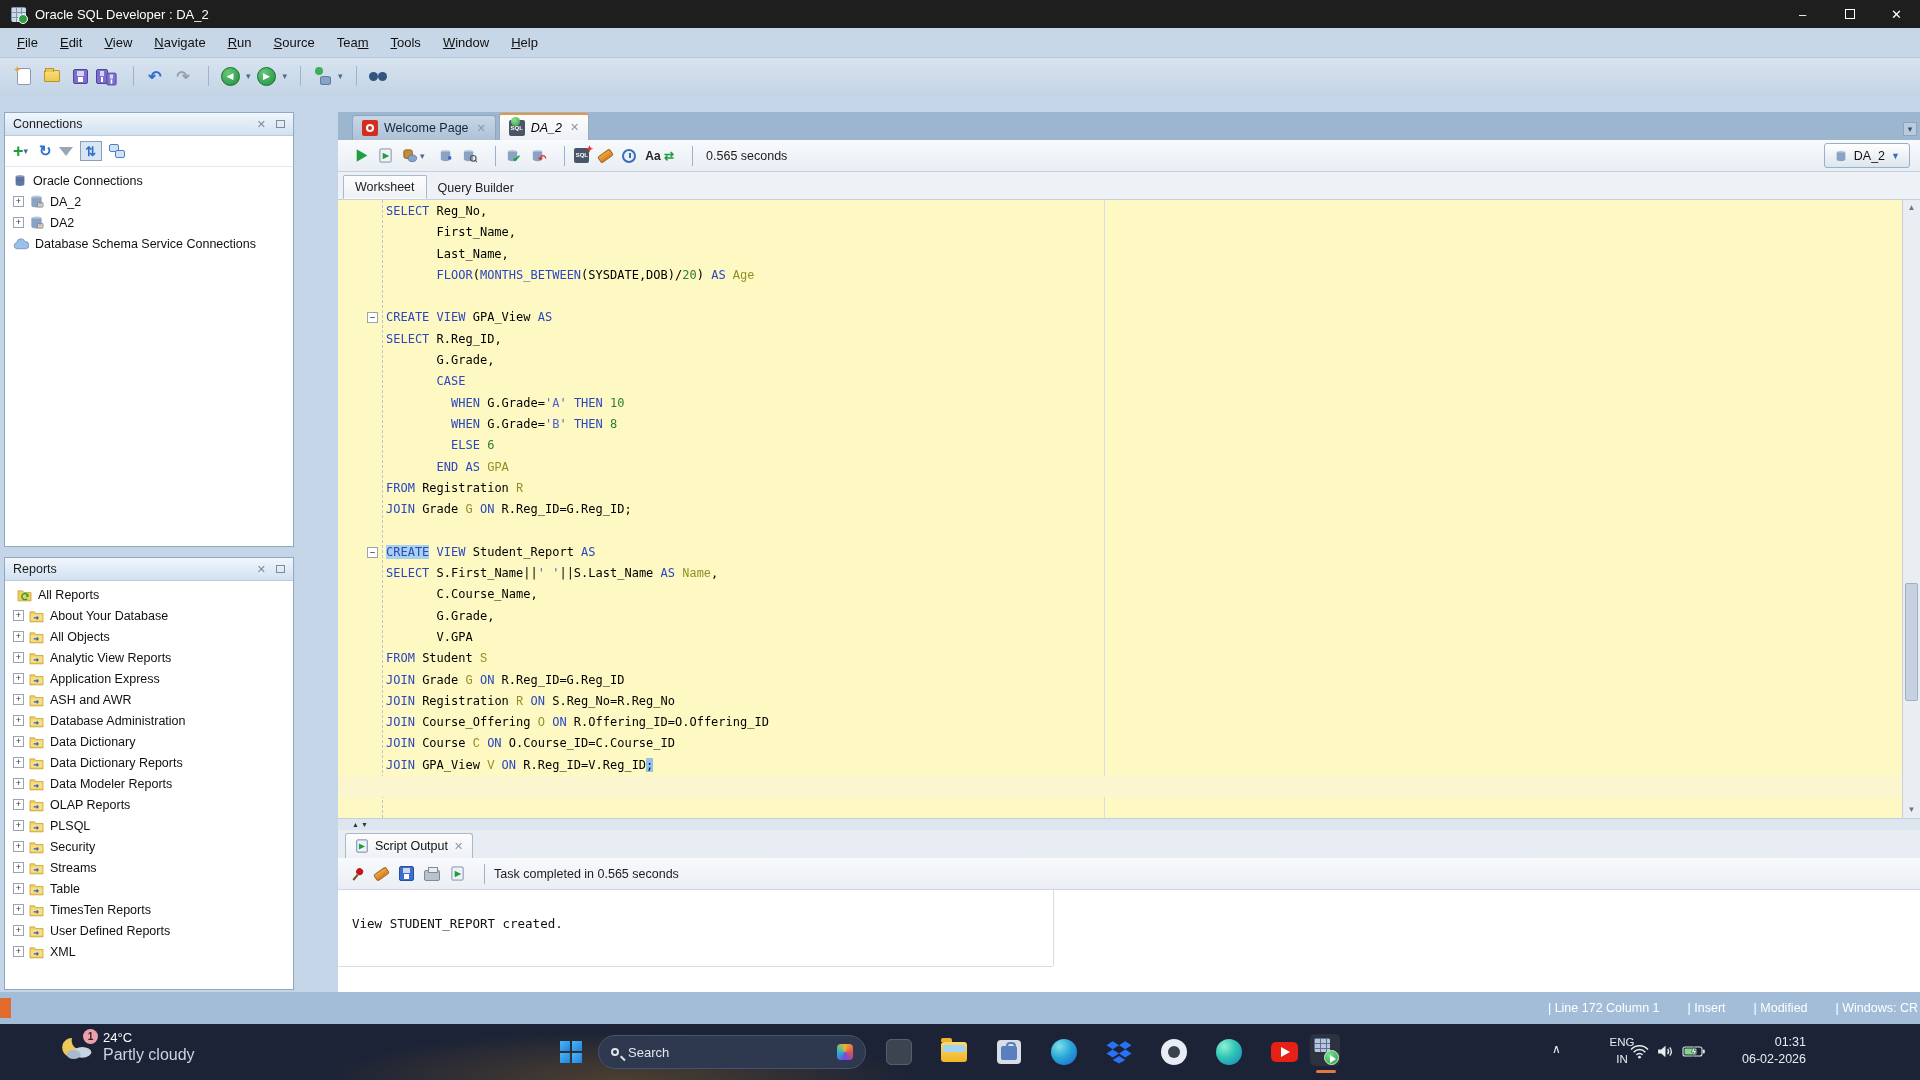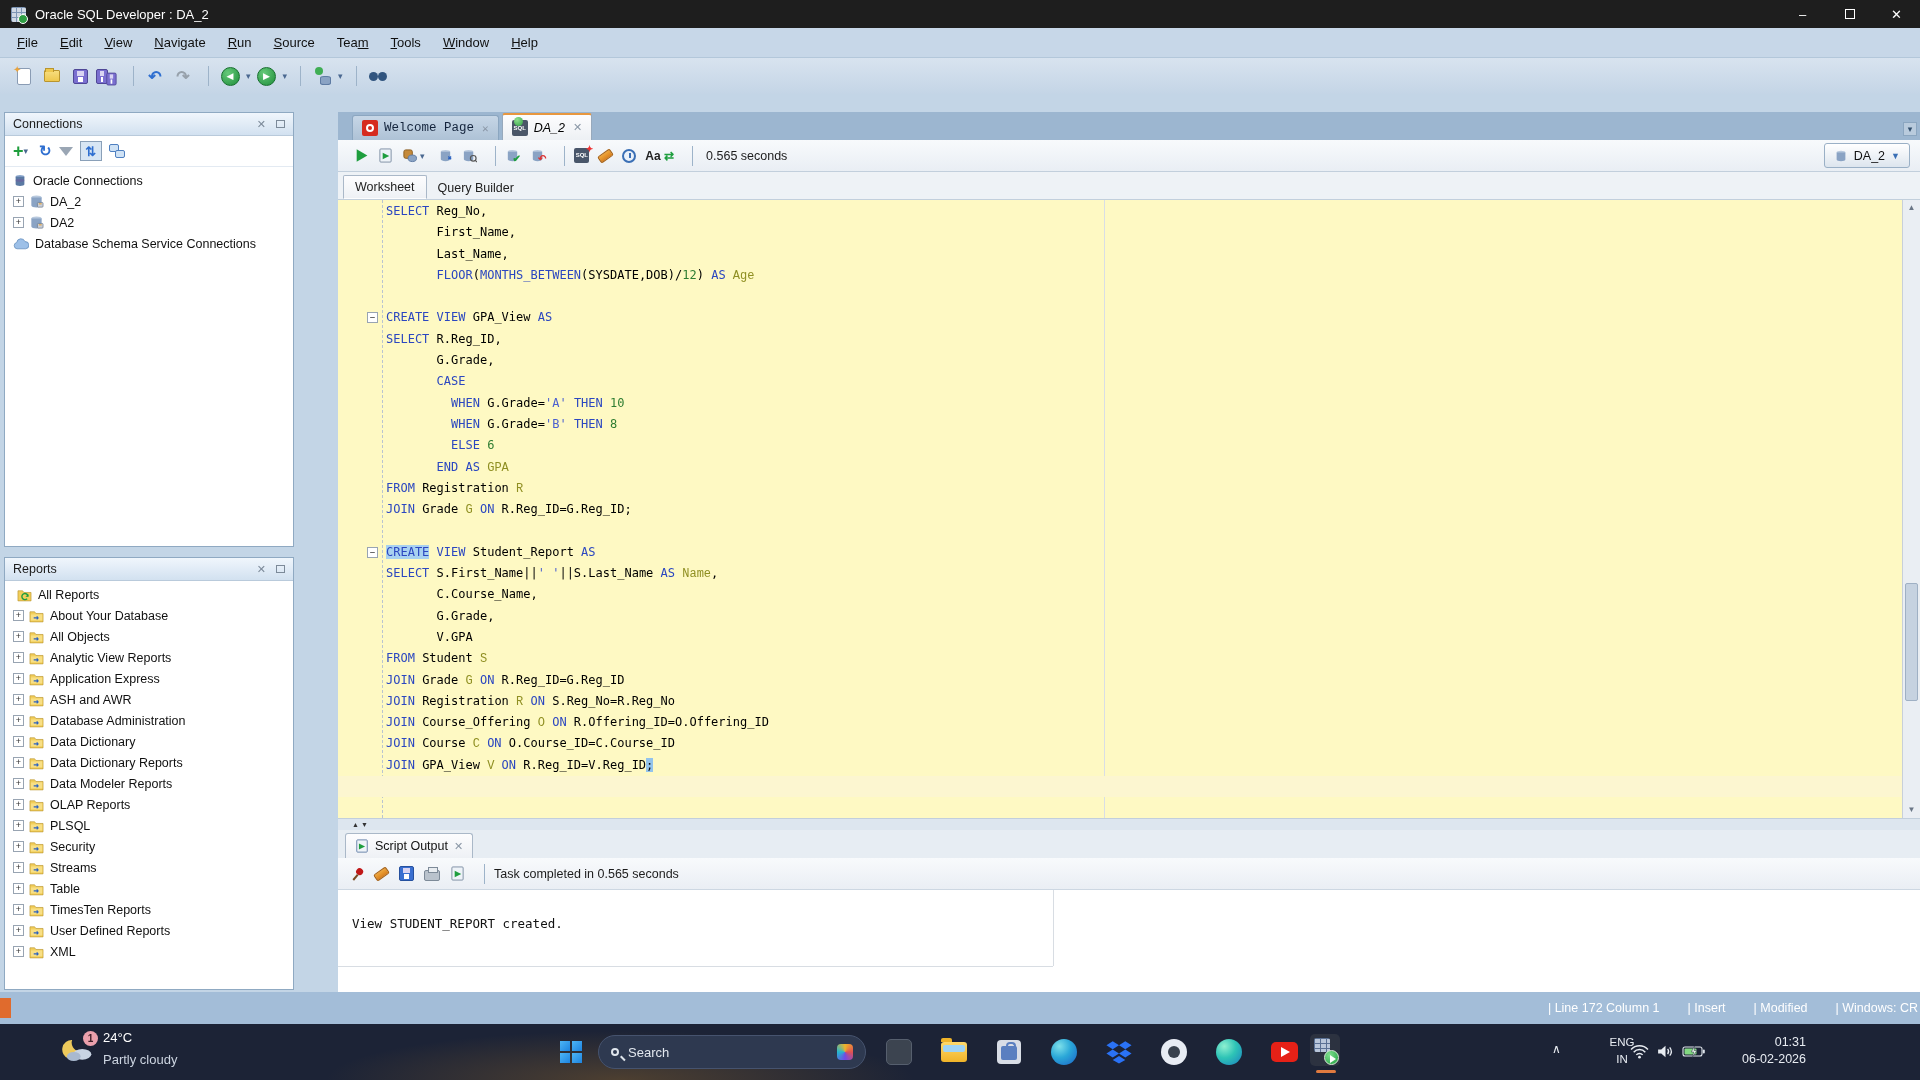--- a/index.html
+++ b/index.html
@@ -62,21 +62,21 @@
   .collapse-ic i:first-child { left:0; top:0; } .collapse-ic i:last-child { right:0; bottom:0; }
   .tree { padding-top:3px; }
   .tree-row { height:21px; display:flex; align-items:center; white-space:nowrap; font-size:12.5px; color:#101010; }
   .expander { width:11px; height:11px; border:1px solid #98a4b2; background:#fff; font:9px/9px "Liberation Sans",sans-serif; text-align:center; color:#333; margin-right:5px; flex:none; }
   .tree-ic { margin-right:6px; flex:none; display:flex; }
 
   
   .right-col { position:absolute; left:338px; top:0; right:0; bottom:0; }
   .doc-tabstrip { position:absolute; top:18px; left:0; right:0; height:28px; background:#9cb6d0; display:flex; align-items:flex-end; padding-left:14px; }
   .doc-tab { height:25px; display:flex; align-items:center; padding:0 9px; margin-right:3px; font-size:12.5px; gap:6px; border-radius:3px 3px 0 0; }
-  .doc-tab.inactive { background:linear-gradient(#c6d6e6,#aec2d6); border:1px solid #8ba6c0; border-bottom:none; color:#14243c;font-family:Liberation Mono, monospace; }
+  .doc-tab.inactive { background:linear-gradient(#c6d6e6,#aec2d6); border:1px solid #8ba6c0; border-bottom:none; color:#14243c; }
   .doc-tab.active { height:27px; background:linear-gradient(#fdfdfe,#edf0f4); border:1px solid #97a9bc; border-top:2px solid #e8973f; border-bottom:none; color:#000; }
   .doc-tab .close-x { color:#8a97a6; font-size:11px; margin-left:2px; }
   .doc-tab.active .lbl { font-style:italic; }
   .oracle-badge { width:16px; height:16px; background:#d62b1f; border-radius:2px; display:flex; align-items:center; justify-content:center; }
   .oracle-ring { width:8px; height:8px; border:2px solid #fff; border-radius:50%; }
   .sqlfile { width:16px; height:16px; background:#4a5668; border-radius:2px; color:#fff; font:bold 6px/16px "Liberation Sans",sans-serif; text-align:center; position:relative; }
   .sqlfile-dot { position:absolute; top:-3px; left:2px; width:9px; height:9px; border-radius:50%; background:radial-gradient(circle at 35% 30%,#8fe08f,#2f9e44); }
   .tab-overflow { position:absolute; right:3px; bottom:4px; width:14px; height:14px; background:#b9cbdd; border:1px solid #8ba6c0; color:#33506e; font-size:9px; line-height:12px; text-align:center; }
 
   .ws-toolbar { position:absolute; top:46px; left:0; right:0; height:32px; background:linear-gradient(#f8fafc,#e9eef4); border-bottom:1px solid #c2cfdc; display:flex; align-items:center; padding-left:16px; }
@@ -140,21 +140,21 @@
   .sb-seg { margin-left:28px; white-space:nowrap; }
   .sb-seg:before { content:"|  "; }
 
   
   .taskbar { position:absolute; left:0; right:0; bottom:0; height:56px; background:#1c2336; overflow:hidden; }
   .taskbar:before { content:""; position:absolute; inset:0; background:radial-gradient(ellipse 420px 70px at 620px 56px, rgba(150,105,40,.40), transparent 70%); }
   .weather { position:absolute; left:62px; top:6px; display:flex; align-items:center; gap:9px; color:#fff; }
   .weather-icon { position:relative; width:32px; height:32px; }
   .weather-badge { position:absolute; top:-2px; right:-4px; width:15px; height:15px; border-radius:50%; background:#eba0ac; color:#402028; font:bold 10px/15px "Liberation Sans",sans-serif; text-align:center; }
   .w-temp { font-size:13px; }
-  .w-desc { font-size:13px; color:#ccd4e0; margin-top:7px; }
+  .w-desc { font-size:16px; color:#ccd4e0; margin-top:1px; }
   .tb-icon { position:absolute; top:13px; width:30px; height:30px; display:flex; align-items:center; justify-content:center; }
   .start-grid { width:22px; height:22px; display:grid; grid-template-columns:10px 10px; grid-template-rows:10px 10px; gap:2px; }
   .start-grid i { background:linear-gradient(135deg,#4db5f5,#1d84e0); }
   .search-pill { position:absolute; left:598px; top:11px; width:268px; height:34px; border-radius:17px; background:#2e3950; border:1px solid #46536e; display:flex; align-items:center; padding:0 12px; gap:9px; color:#e2e7ee; font-size:13px; }
   .mag { width:8px; height:8px; border:2px solid #dfe5ec; border-radius:50%; position:relative; flex:none; }
   .mag:after { content:""; position:absolute; left:7px; top:7px; width:2px; height:6px; background:#dfe5ec; transform:rotate(-45deg); transform-origin:top left; }
   .pill-pen { margin-left:auto; width:16px; height:16px; border-radius:4px; background:conic-gradient(#f0b429,#e05252,#7048e8,#22b8cf,#f0b429); }
   .term-tile { width:26px; height:26px; border-radius:5px; background:#3c4450; border:1px solid #565f6e; }
   .explorer-tile { position:relative; width:26px; height:20px; background:linear-gradient(#ffd96a,#f0b429); border-radius:3px; }
   .explorer-tile:before { content:""; position:absolute; top:-4px; left:0; width:11px; height:4px; background:#f0b429; border-radius:2px 2px 0 0; }
@@ -650,21 +650,21 @@
           <span class="subtab">Query Builder</span>
         </div>
 
       <div class="editor">
         <div class="gutter-dash"></div>
         <div class="margin-line"></div>
         <div class="code" id="code">
             <div class="code-line"><span class="tk-k">SELECT</span><span class="tk-p"> Reg_No,</span></div>
             <div class="code-line"><span class="tk-p">       First_Name,</span></div>
             <div class="code-line"><span class="tk-p">       Last_Name,</span></div>
-            <div class="code-line"><span class="tk-p">       </span><span class="tk-k">FLOOR</span><span class="tk-p">(</span><span class="tk-k">MONTHS_BETWEEN</span><span class="tk-p">(SYSDATE,DOB)/</span><span class="tk-n">12</span><span class="tk-p">) </span><span class="tk-k">AS</span><span class="tk-p"> </span><span class="tk-a">Age</span></div>
+            <div class="code-line"><span class="tk-p">       </span><span class="tk-k">FLOOR</span><span class="tk-p">(</span><span class="tk-k">MONTHS_BETWEEN</span><span class="tk-p">(SYSDATE,DOB)/</span><span class="tk-n">20</span><span class="tk-p">) </span><span class="tk-k">AS</span><span class="tk-p"> </span><span class="tk-a">Age</span></div>
             <div class="code-line"></div>
             <div class="code-line"><span class="fold">−</span><span class="tk-k">CREATE</span><span class="tk-p"> </span><span class="tk-k">VIEW</span><span class="tk-p"> GPA_View </span><span class="tk-k">AS</span></div>
             <div class="code-line"><span class="tk-k">SELECT</span><span class="tk-p"> R.Reg_ID,</span></div>
             <div class="code-line"><span class="tk-p">       G.Grade,</span></div>
             <div class="code-line"><span class="tk-p">       </span><span class="tk-k">CASE</span></div>
             <div class="code-line"><span class="tk-p">         </span><span class="tk-k">WHEN</span><span class="tk-p"> G.Grade=</span><span class="tk-s">'A'</span><span class="tk-p"> </span><span class="tk-k">THEN</span><span class="tk-p"> </span><span class="tk-n">10</span></div>
             <div class="code-line"><span class="tk-p">         </span><span class="tk-k">WHEN</span><span class="tk-p"> G.Grade=</span><span class="tk-s">'B'</span><span class="tk-p"> </span><span class="tk-k">THEN</span><span class="tk-p"> </span><span class="tk-n">8</span></div>
             <div class="code-line"><span class="tk-p">         </span><span class="tk-k">ELSE</span><span class="tk-p"> </span><span class="tk-n">6</span></div>
             <div class="code-line"><span class="tk-p">       </span><span class="tk-k">END</span><span class="tk-p"> </span><span class="tk-k">AS</span><span class="tk-p"> </span><span class="tk-a">GPA</span></div>
             <div class="code-line"><span class="tk-k">FROM</span><span class="tk-p"> Registration </span><span class="tk-a">R</span></div>

